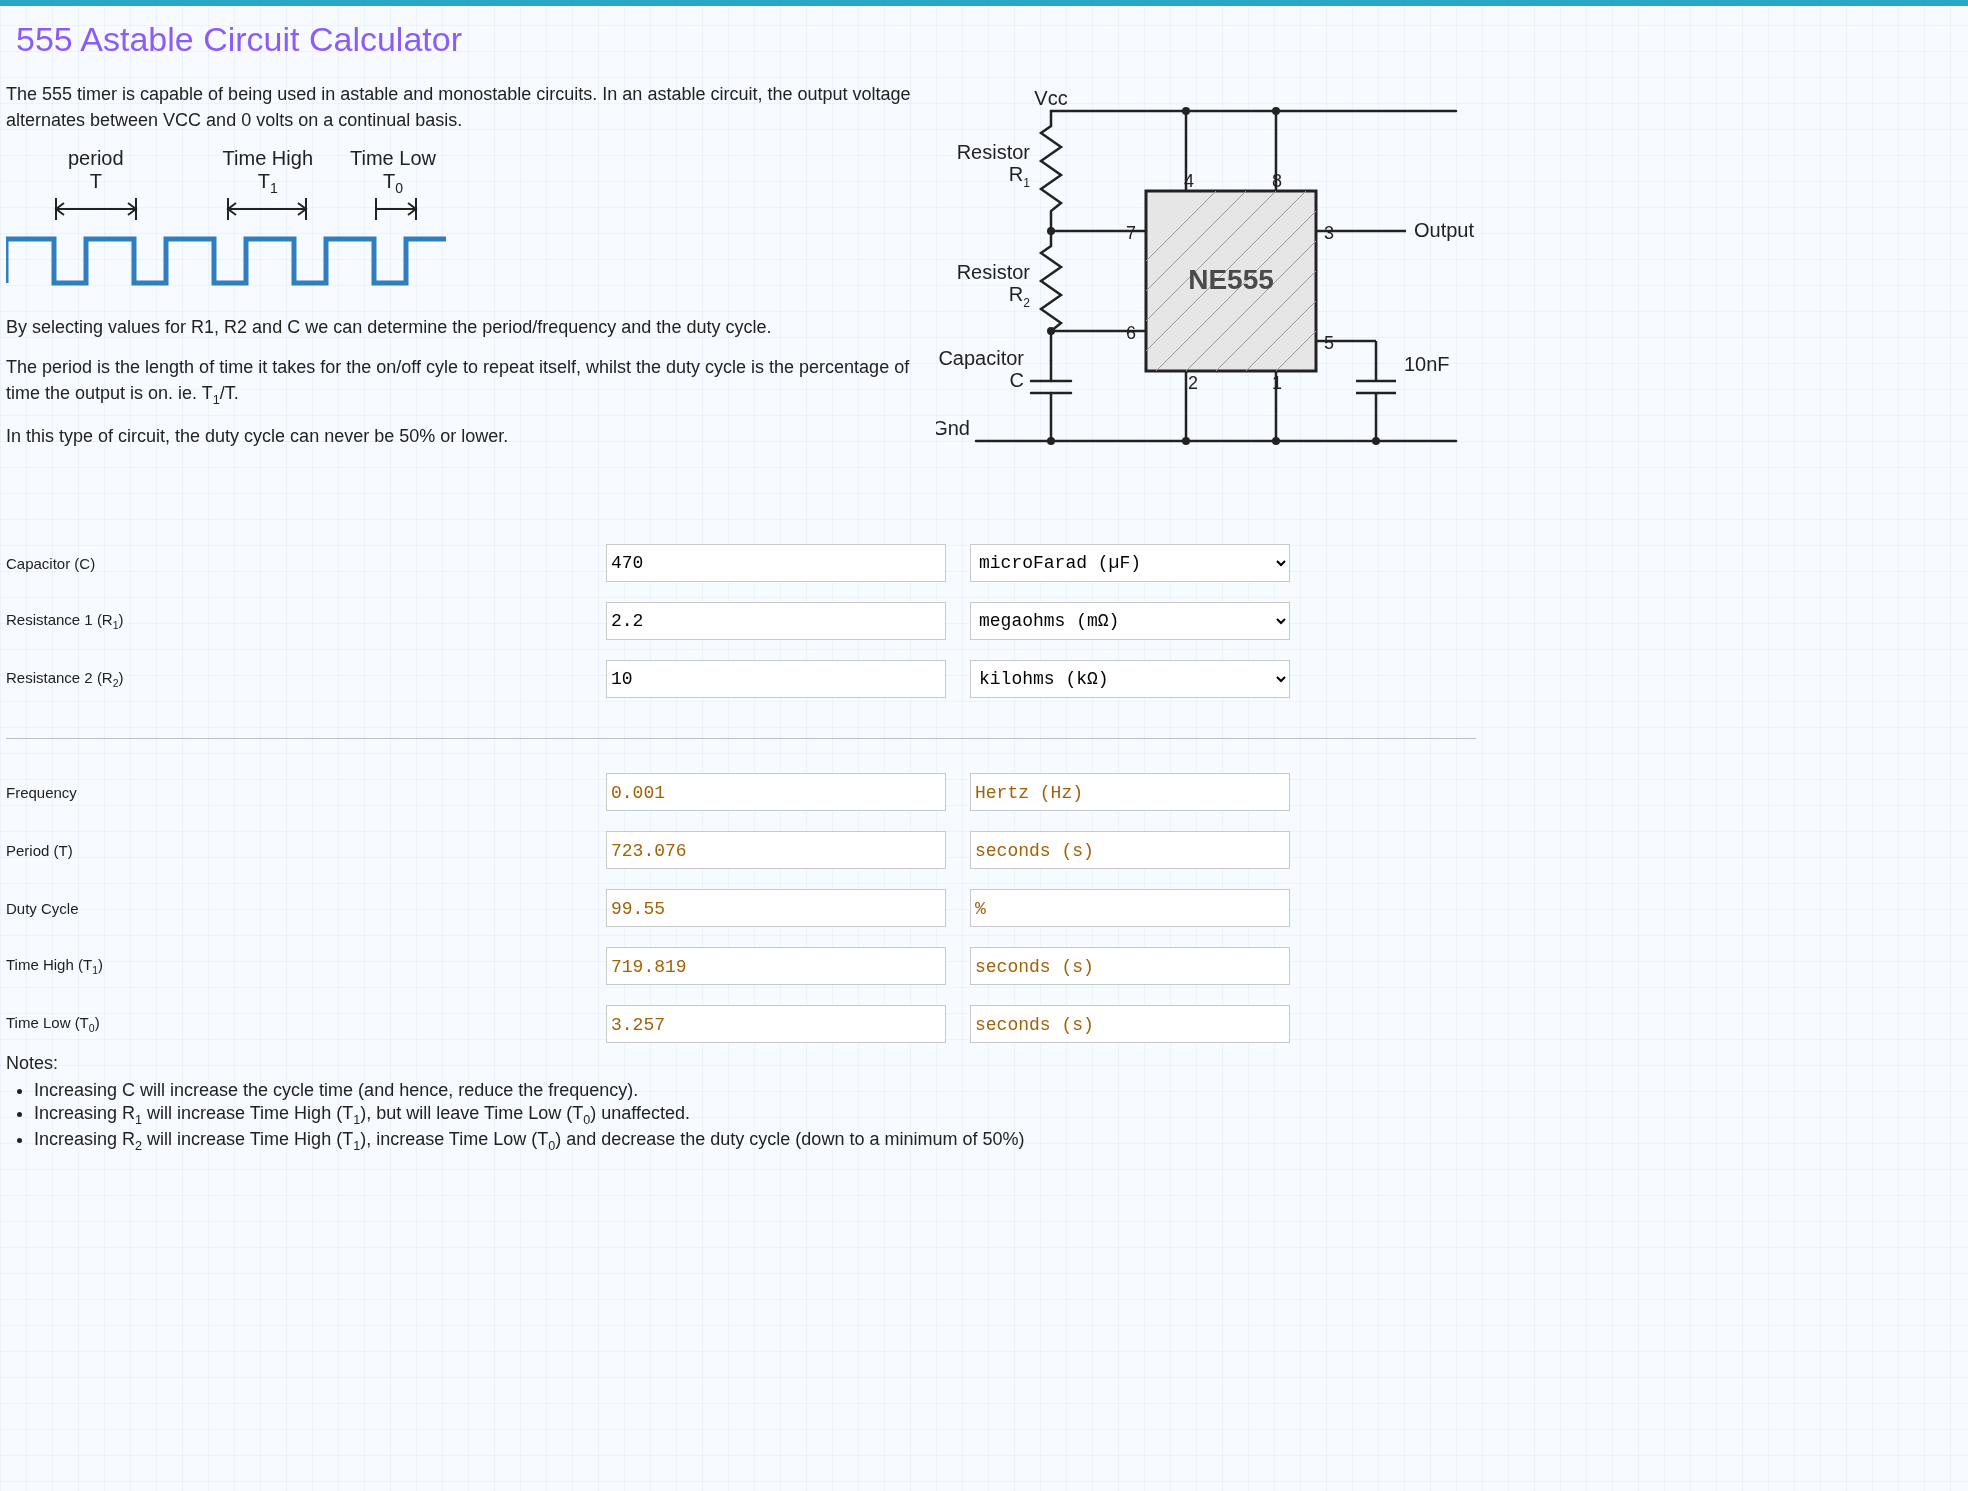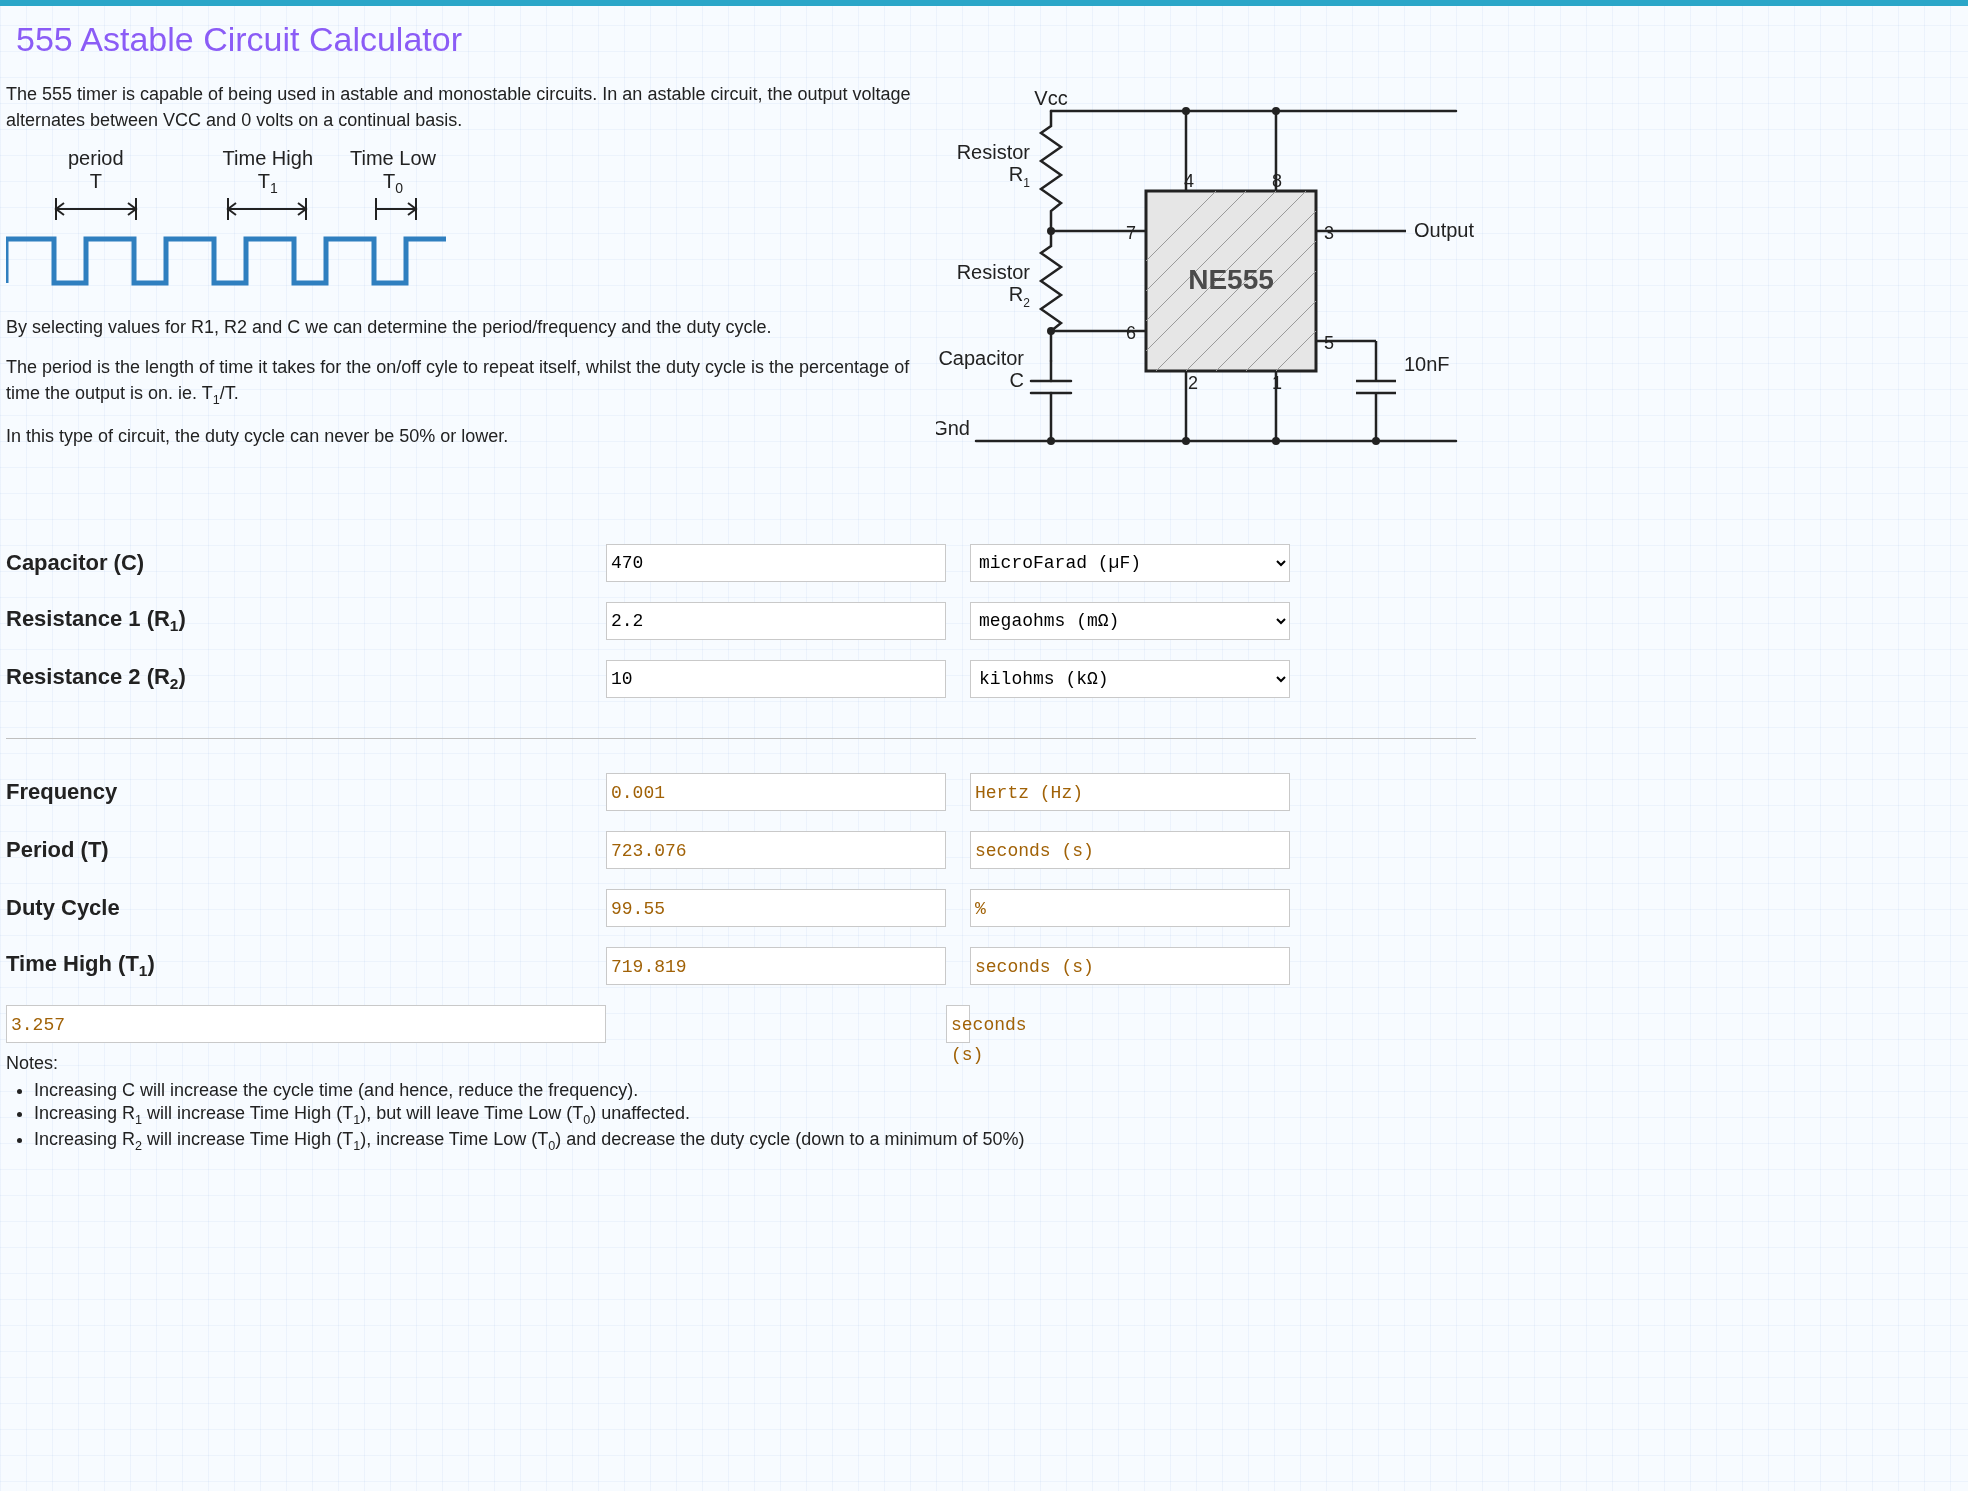--- a/index.html
+++ b/index.html
@@ -42,21 +42,21 @@
   .circuit{width:540px;height:430px;}
 
   
   .form{margin-top:18px;}
   .form-row{
     display:grid;
     grid-template-columns:600px 340px 24px 320px;
     align-items:center;
     min-height:58px;
   }
-  .form-row label{font-size:22px;font-weight:bold;}
+  .form-row label{font-size:15px;}
   .form-row input, .form-row select, .form-row .ro{
     font-family:"Consolas","Menlo","Courier New",monospace;
     font-size:18px;
     height:38px;
     box-sizing:border-box;
     padding:4px 4px;
     border:1px solid #c9c9c9;
     background:#fff;
     width:100%;
   }
@@ -307,20 +307,23 @@
     <div class="form-row">
       <label>
         <span>Time High (T</span><sub>1</sub><span>)</span>
       </label>
       <div class="ro">719.819</div>
       <span></span>
       <div class="ro">seconds (s)</div>
     </div>
 
     <div class="form-row">
+      <label>
+        <span>Time Low (T</span><sub>0</sub><span>)</span>
+      </label>
       <div class="ro">3.257</div>
       <span></span>
       <div class="ro">seconds (s)</div>
     </div>
   </div>
 
   <div class="notes">
     <div>Notes:</div>
     <ul>
       <li>Increasing C will increase the cycle time (and hence, reduce the frequency).</li>

